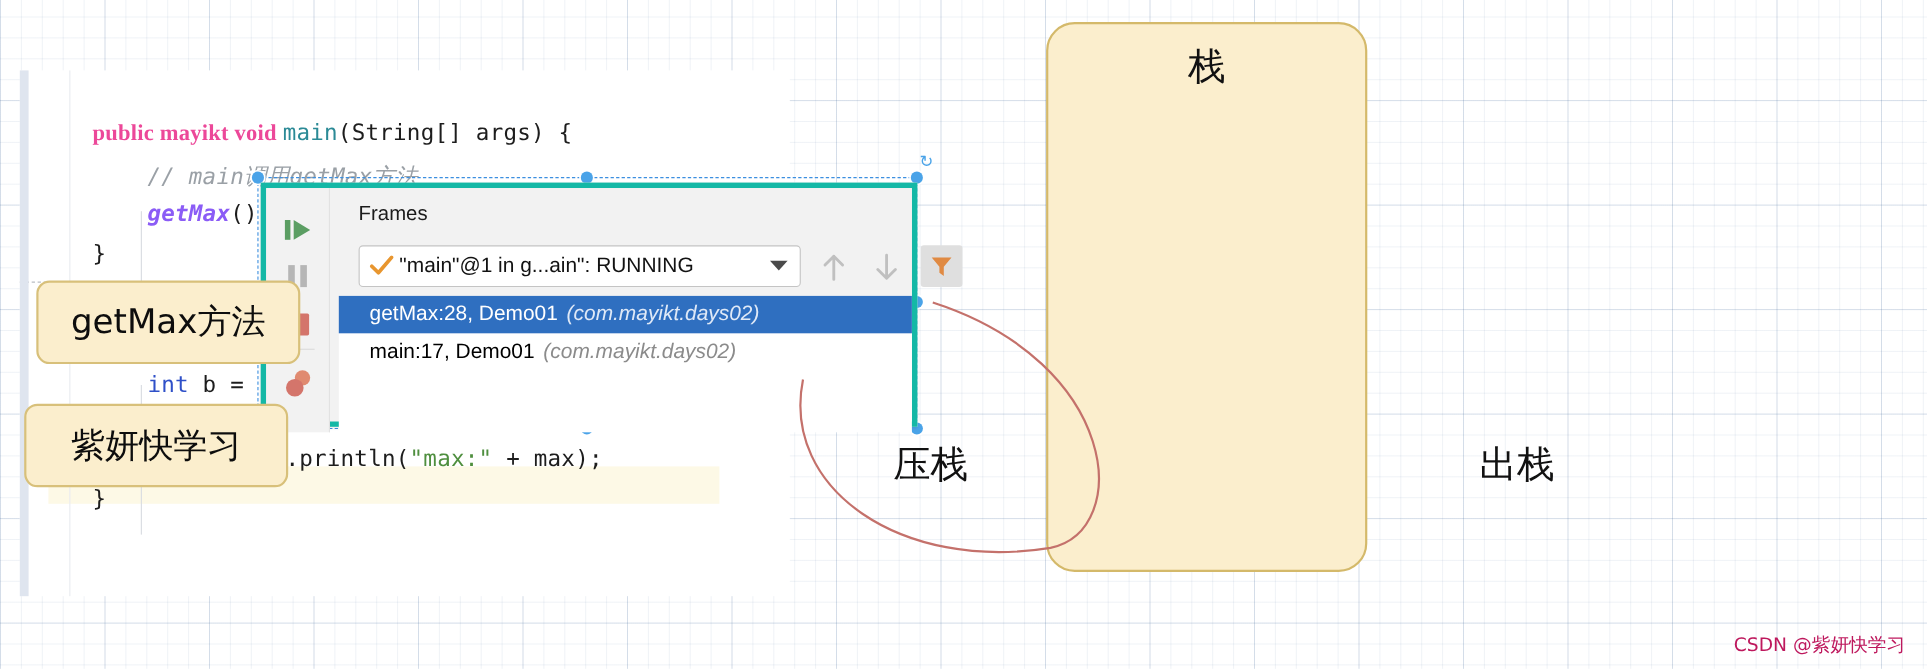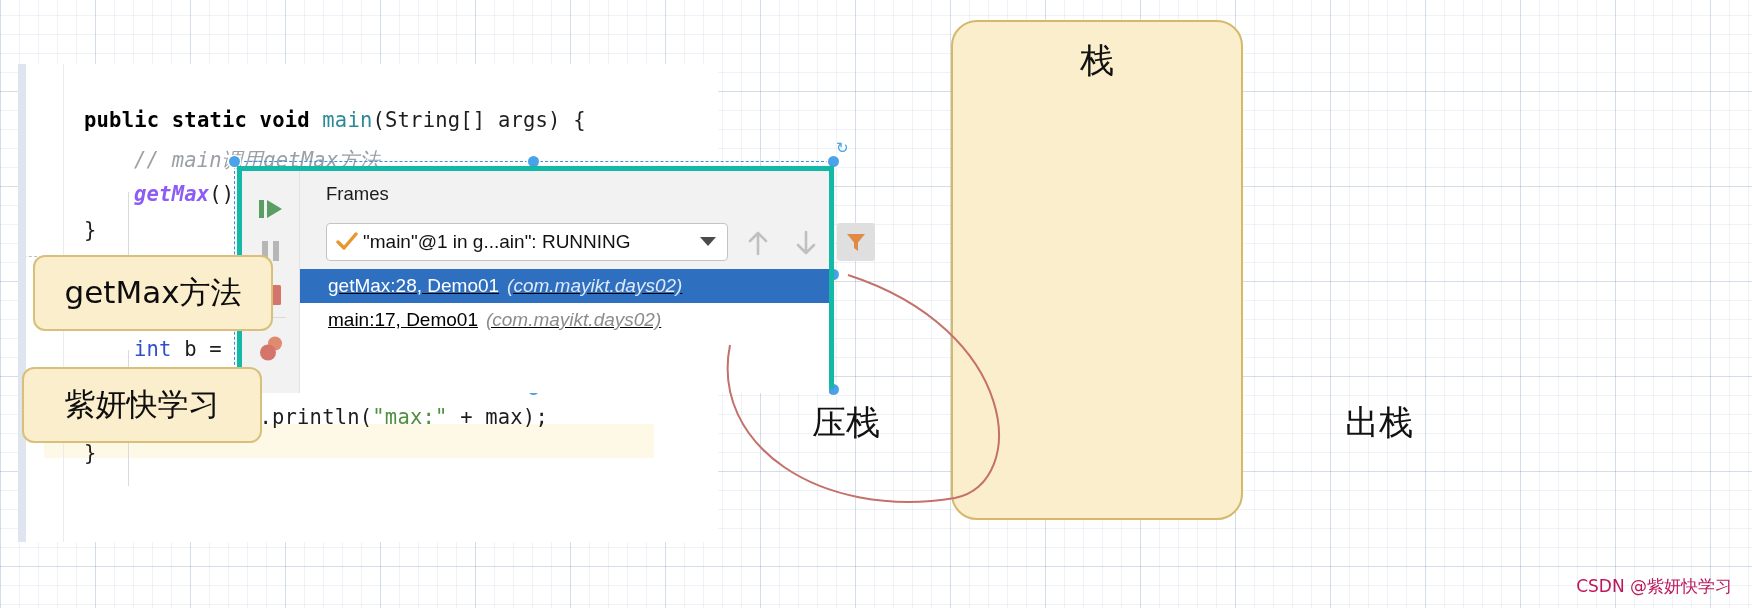--- a/index.html
+++ b/index.html
@@ -39,21 +39,21 @@
   #hl-row{
     position:absolute;left:26px;top:360px;width:610px;height:34px;
     background:#fdf9e6;
   }
 
   .code-line{
     position:absolute;left:0;white-space:pre;
     font-family:"DejaVu Sans Mono","Liberation Mono",monospace;
     font-size:20.5px;letter-spacing:.2px;color:#2b2b2b;
   }
-  .kw{color:#000000;font-weight:600;}
+  .kw{color:#ec4899;font-weight:600;font-family:Liberation Serif, serif;}
   .typ{color:#2f50c8;margin-top:36px;}
   .cls{color:#2b8a96;}
   .plain{color:#1d1d1d;}
   .cmt{color:#9aa0a6;font-style:italic;}
   .str{color:#4f8f3f;}
   .fld{color:#8e44ad;font-style:italic;}
   .mth{color:#8b5cf6;font-style:italic;font-weight:700;}
 
   
   #sel-frame{
@@ -118,21 +118,21 @@
   .tool-icon{
     position:absolute;top:8px;width:32px;height:32px;
     display:flex;align-items:center;justify-content:center;
   }
   #filter-btn{
     position:absolute;left:500px;top:4px;width:38px;height:38px;
     background:#dfdfdf;border-radius:3px;
     display:flex;align-items:center;justify-content:center;
   }
 
-  #frames-list{position:absolute;left:0;top:98px;right:0;height:124px;background:#ffffff;text-decoration:underline;}
+  #frames-list{position:absolute;left:8px;top:98px;right:0;height:124px;background:#ffffff;}
   .frame-row{
     position:relative;height:34px;display:flex;align-items:center;
     padding-left:28px;font-size:19px;white-space:nowrap;
   }
   .frame-row.selected{background:#2f6fc0;color:#ffffff;}
   .frame-pkg{font-style:italic;margin-left:8px;color:#8b8b8b;}
   .frame-row.selected .frame-pkg{color:#dfe9f7;}
 
   
   #stack-box{
@@ -175,21 +175,21 @@
 <div id="code-block">
   <div id="hl-row"></div>
   <div class="fold-line" style="left:110px;top:128px;height:74px;"></div>
   <div class="fold-line" style="left:110px;top:286px;height:136px;"></div>
   <div class="fold-dash" style="left:0px;top:192px;width:30px;"></div>
   <div class="fold-dash" style="left:34px;top:238px;width:26px;"></div>
 </div>
 <div id="code-left-bar"></div>
 <div id="code-gutter-line"></div>
 <div id="code-lines">
-    <div class="code-line" style="top: 108px; left: 84px;"><span class="kw">public </span><span class="kw">static </span><span class="kw">void </span><span class="cls">main</span><span class="plain">(String[] args) {</span></div>
+    <div class="code-line" style="top: 108px; left: 84px;"><span class="kw">public </span><span class="kw">mayikt </span><span class="kw">void </span><span class="cls">main</span><span class="plain">(String[] args) {</span></div>
     <div class="code-line" style="top: 146px; left: 134px;"><span class="cmt">// main调用getMax方法</span></div>
     <div class="code-line" style="top: 182px; left: 134px;"><span class="mth">getMax</span><span class="plain">();</span></div>
     <div class="code-line" style="top: 218px; left: 84px;"><span class="plain">}</span></div>
     <div class="code-line" style="top: 265px; left: 84px;"><span class="kw">public </span><span class="kw">stati</span></div>
     <div class="code-line" style="top: 303px; left: 134px;"><span class="typ">int </span><span class="plain">a = </span></div>
     <div class="code-line" style="top: 337px; left: 134px;"><span class="typ">int </span><span class="plain">b = </span></div>
     <div class="code-line" style="top: 371px; left: 134px;"><span class="typ">int </span><span class="plain">max</span></div>
     <div class="code-line" style="top: 405px; left: 134px;"><span class="plain">System.</span><span class="fld">out</span><span class="plain">.println(</span><span class="str">"max:"</span><span class="plain"> + max);</span></div>
     <div class="code-line" style="top: 441px; left: 84px;"><span class="plain">}</span></div>
   </div>

